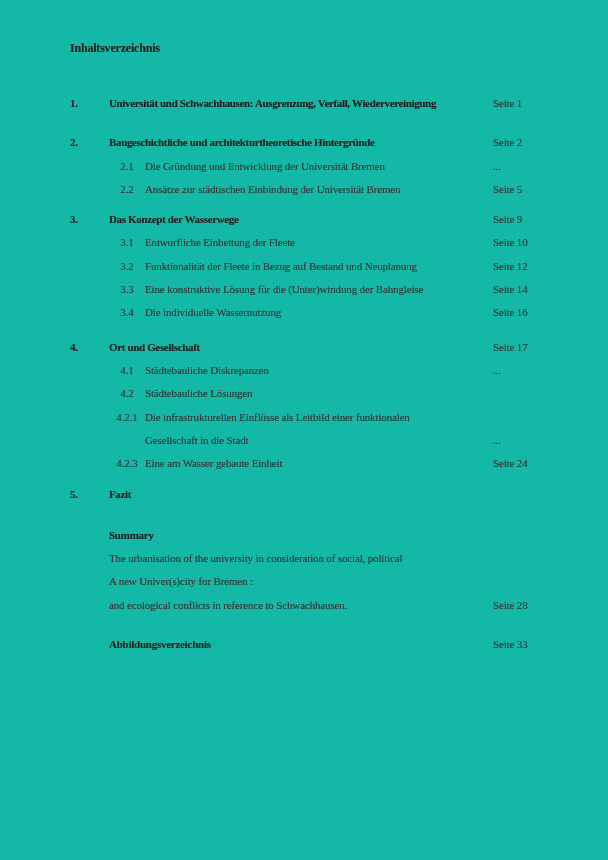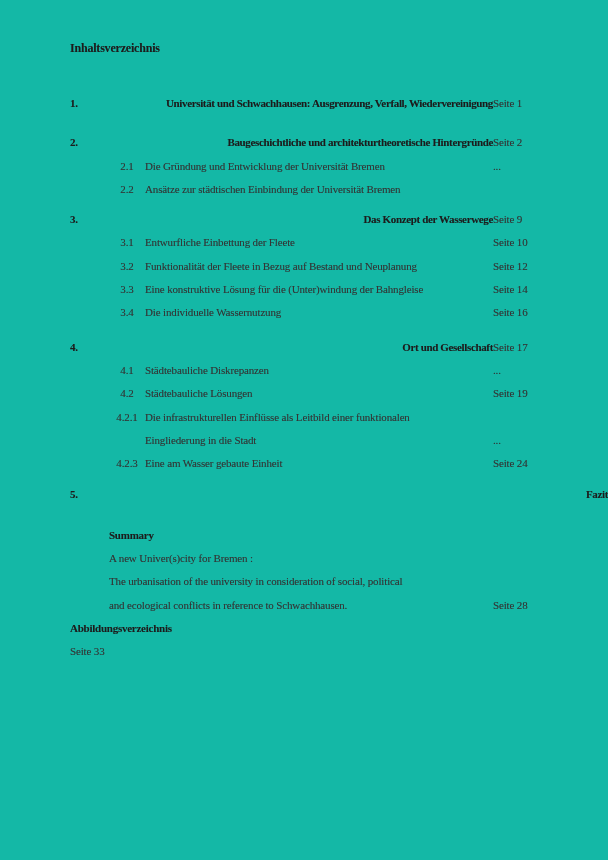--- a/index.html
+++ b/index.html
@@ -29,28 +29,28 @@
     width: 538px;
     font-size: 11px;
     line-height: 23.3px;
     letter-spacing: -0.15px;
     white-space: nowrap;
   }
   .n1 { width: 39px; flex-shrink: 0; font-weight: bold; color: #1c1c1c; }
   .sp { width: 39px; flex-shrink: 0; }
   .n2 { width: 36px; flex-shrink: 0; text-align: center; }
   .t  { flex: 1; min-width: 0; overflow: visible; }
-  .t.b { font-weight: bold; color: #1c1c1c; letter-spacing: -0.35px; text-align: right; }
+  .t.b { font-weight: bold; color: #1c1c1c; letter-spacing: -0.35px; }
   .pg { width: 115px; flex-shrink: 0; }
   .mt-16 { margin-top: 16px; }
   .mt-7  { margin-top: 7px; }
   .mt-11 { margin-top: 11px; }
   .mt-8  { margin-top: 8px; }
   .mt-17 { margin-top: 17px; align-items: center; }
-  .mt-6  { margin-top: 0; flex-direction: column; }
+  .mt-6  { margin-top: 16px; }
   .hb { font-weight: bold; color: #1c1c1c; letter-spacing: -0.25px; }
 </style>
 </head>
 <body>
 
 <div class="doc">
 
   <div class="doc-heading">Inhaltsverzeichnis</div>
 
   <div class="row">
@@ -67,20 +67,21 @@
   <div class="row">
     <span class="sp"></span>
     <span class="n2">2.1</span>
     <span class="t">Die Gründung und Entwicklung der Universität Bremen</span>
     <span class="pg">...</span>
   </div>
   <div class="row">
     <span class="sp"></span>
     <span class="n2">2.2</span>
     <span class="t">Ansätze zur städtischen Einbindung der Universität Bremen</span>
+    <span class="pg">Seite 5</span>
   </div>
 
   <div class="row mt-7">
     <span class="n1">3.</span>
     <span class="t b">Das Konzept der Wasserwege</span>
     <span class="pg">Seite 9</span>
   </div>
   <div class="row">
     <span class="sp"></span>
     <span class="n2">3.1</span>
@@ -114,33 +115,32 @@
   <div class="row">
     <span class="sp"></span>
     <span class="n2">4.1</span>
     <span class="t">Städtebauliche Diskrepanzen</span>
     <span class="pg">...</span>
   </div>
   <div class="row">
     <span class="sp"></span>
     <span class="n2">4.2</span>
     <span class="t">Städtebauliche Lösungen</span>
-    <span class="pg">Seite 19</span>
   </div>
 
   <div class="row">
     <span class="sp"></span>
     <span class="n2">4.2.1</span>
     <span class="t">Die infrastrukturellen Einflüsse als Leitbild einer funktionalen</span>
     <span class="pg"></span>
   </div>
   <div class="row">
     <span class="sp"></span>
     <span class="n2"></span>
-    <span class="t">Eingliederung in die Stadt</span>
+    <span class="t">Gesellschaft in die Stadt</span>
     <span class="pg">...</span>
   </div>
   <div class="row">
     <span class="sp"></span>
     <span class="n2">4.2.3</span>
     <span class="t">Eine am Wasser gebaute Einheit</span>
     <span class="pg">Seite 24</span>
   </div>
 
   <div class="row mt-8">
@@ -148,26 +148,26 @@
     <span class="t b">Fazit</span>
   </div>
 
   <div class="row mt-17">
     <span class="sp"></span>
     <span class="t hb">Summary</span>
     <span class="pg"></span>
   </div>
   <div class="row">
     <span class="sp"></span>
-    <span class="t">A new Univer(s)city for Bremen :</span>
+    <span class="t">The urbanisation of the university in consideration of social, political</span>
     <span class="pg"></span>
   </div>
   <div class="row">
     <span class="sp"></span>
-    <span class="t">The urbanisation of the university in consideration of social, political</span>
+    <span class="t">A new Univer(s)city for Bremen :</span>
     <span class="pg"></span>
   </div>
   <div class="row">
     <span class="sp"></span>
     <span class="t">and ecological conflicts in reference to Schwachhausen.</span>
     <span class="pg">Seite 28</span>
   </div>
 
   <div class="row mt-6">
     <span class="sp"></span>

